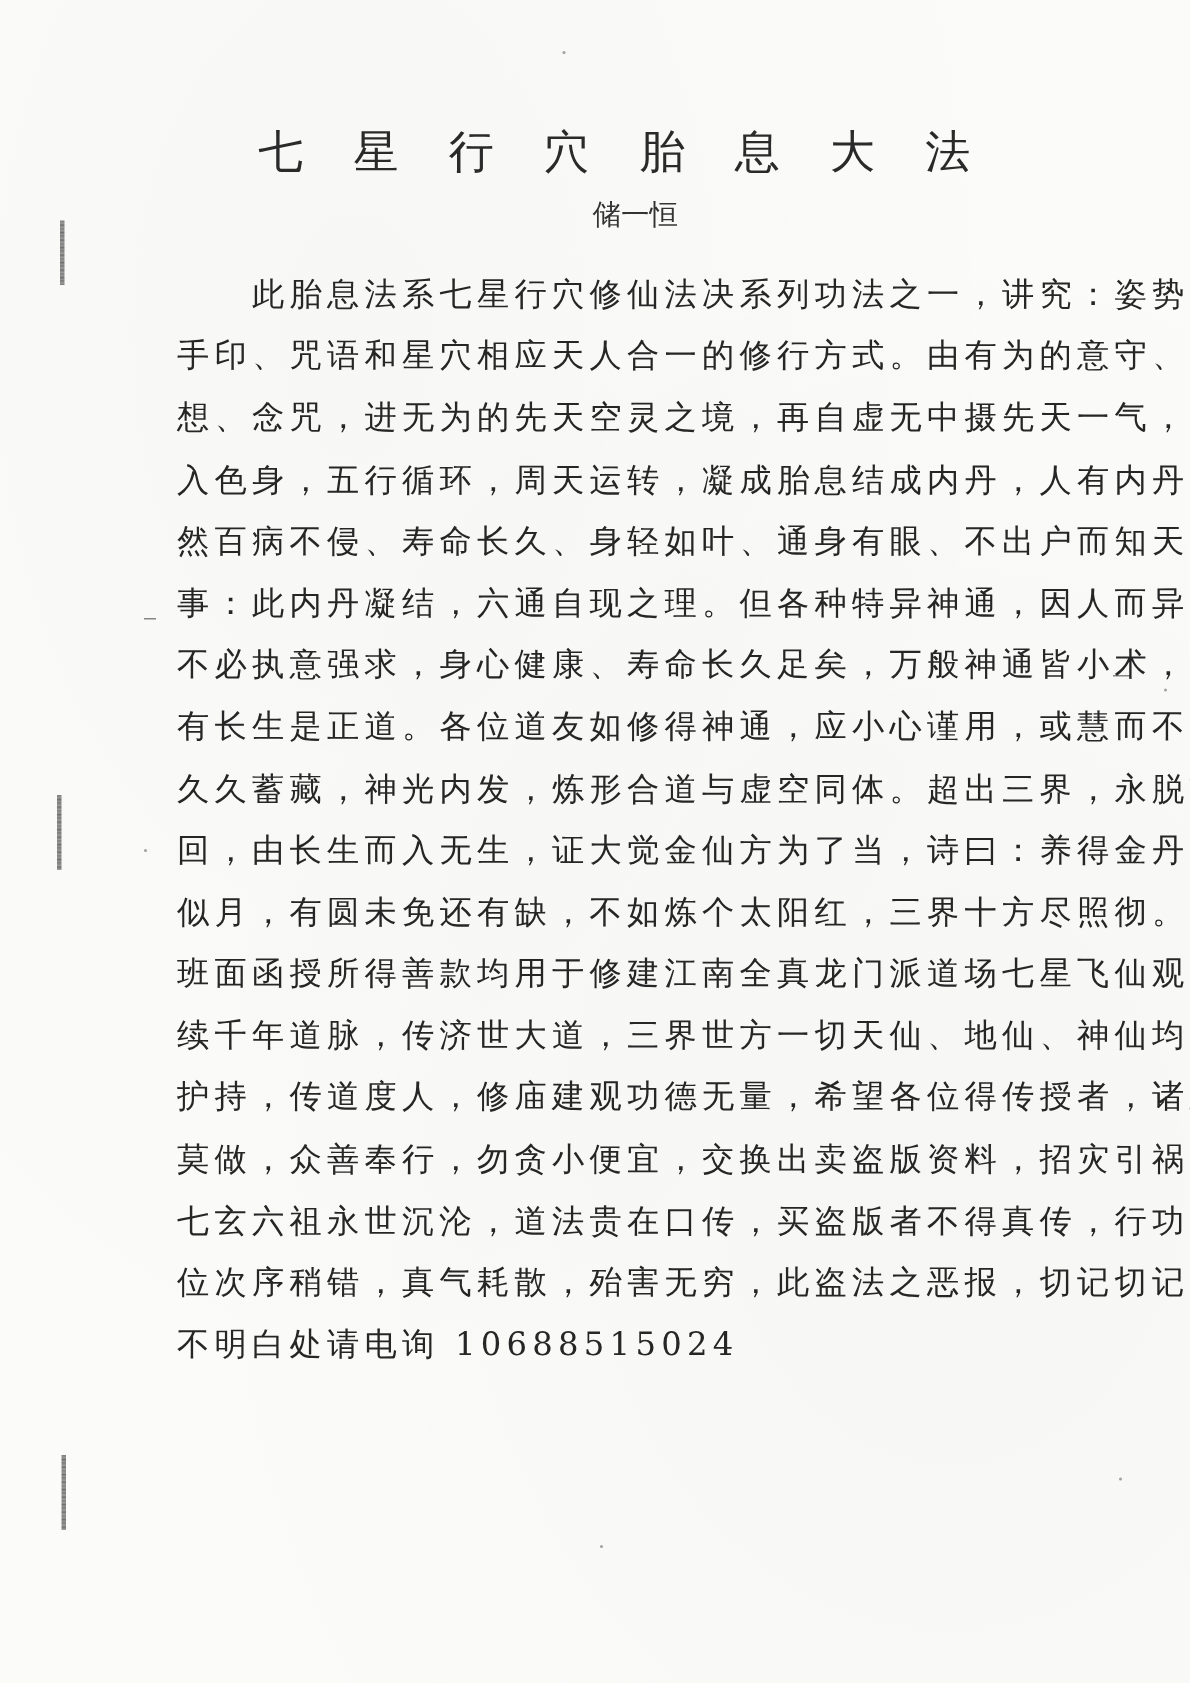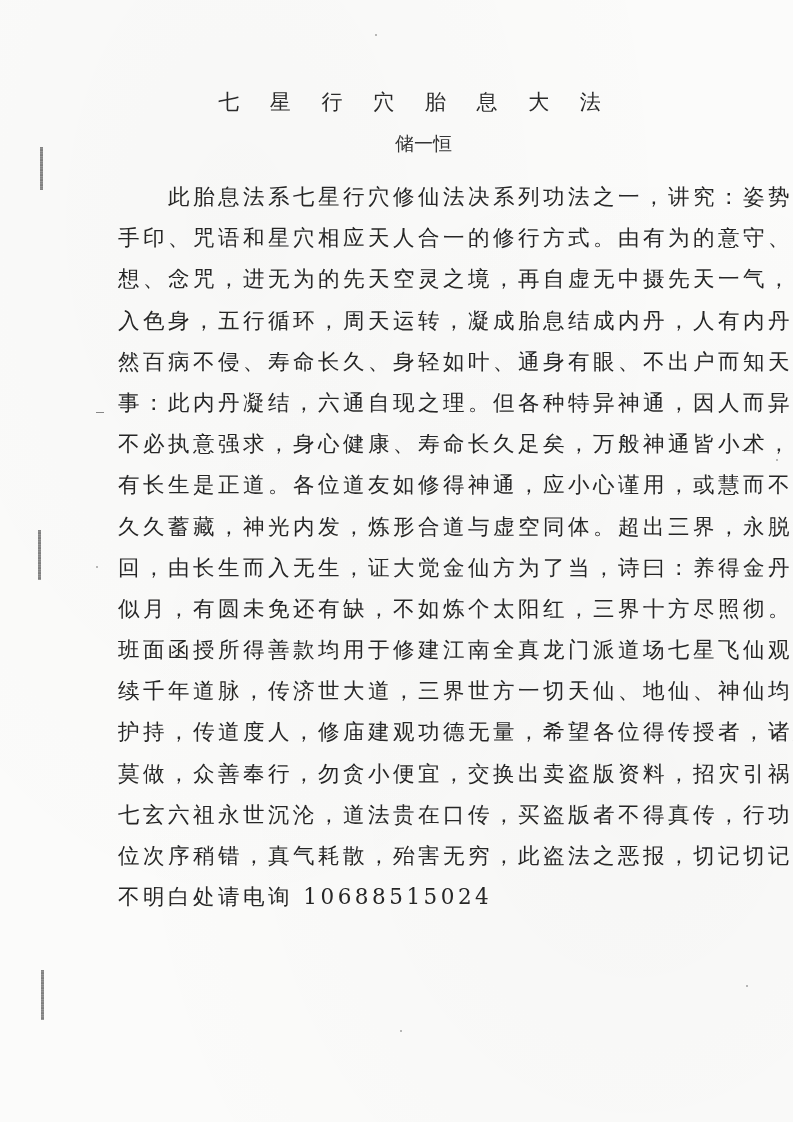--- a/index.html
+++ b/index.html
@@ -25,21 +25,21 @@
         #fbfbfa;
     }
     .title {
       position: absolute;
       top: 84px;
       left: 0;
       width: 793px;
       text-align: center;
       padding-left: 38px;
       box-sizing: border-box;
-      font-size: 21px;
+      font-size: 30px;
       letter-spacing: 12px;
       color: #2a2a2a;
       font-weight: normal;
       margin: 0;
       line-height: 36px;
     }
     .author {
       position: absolute;
       top: 131px;
       left: 0;

